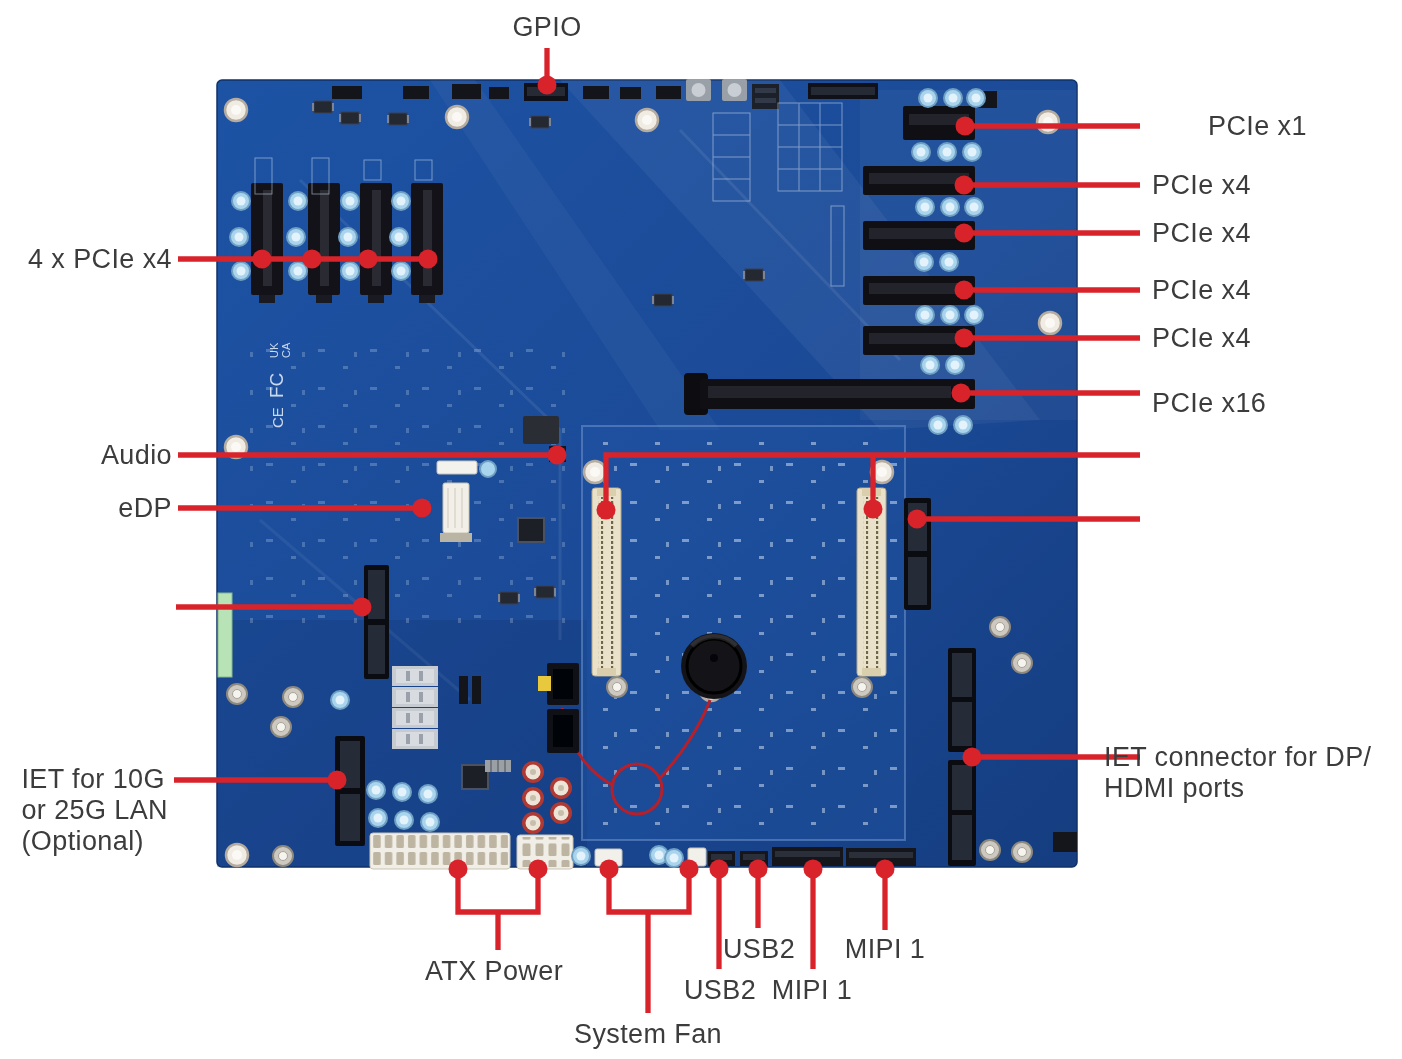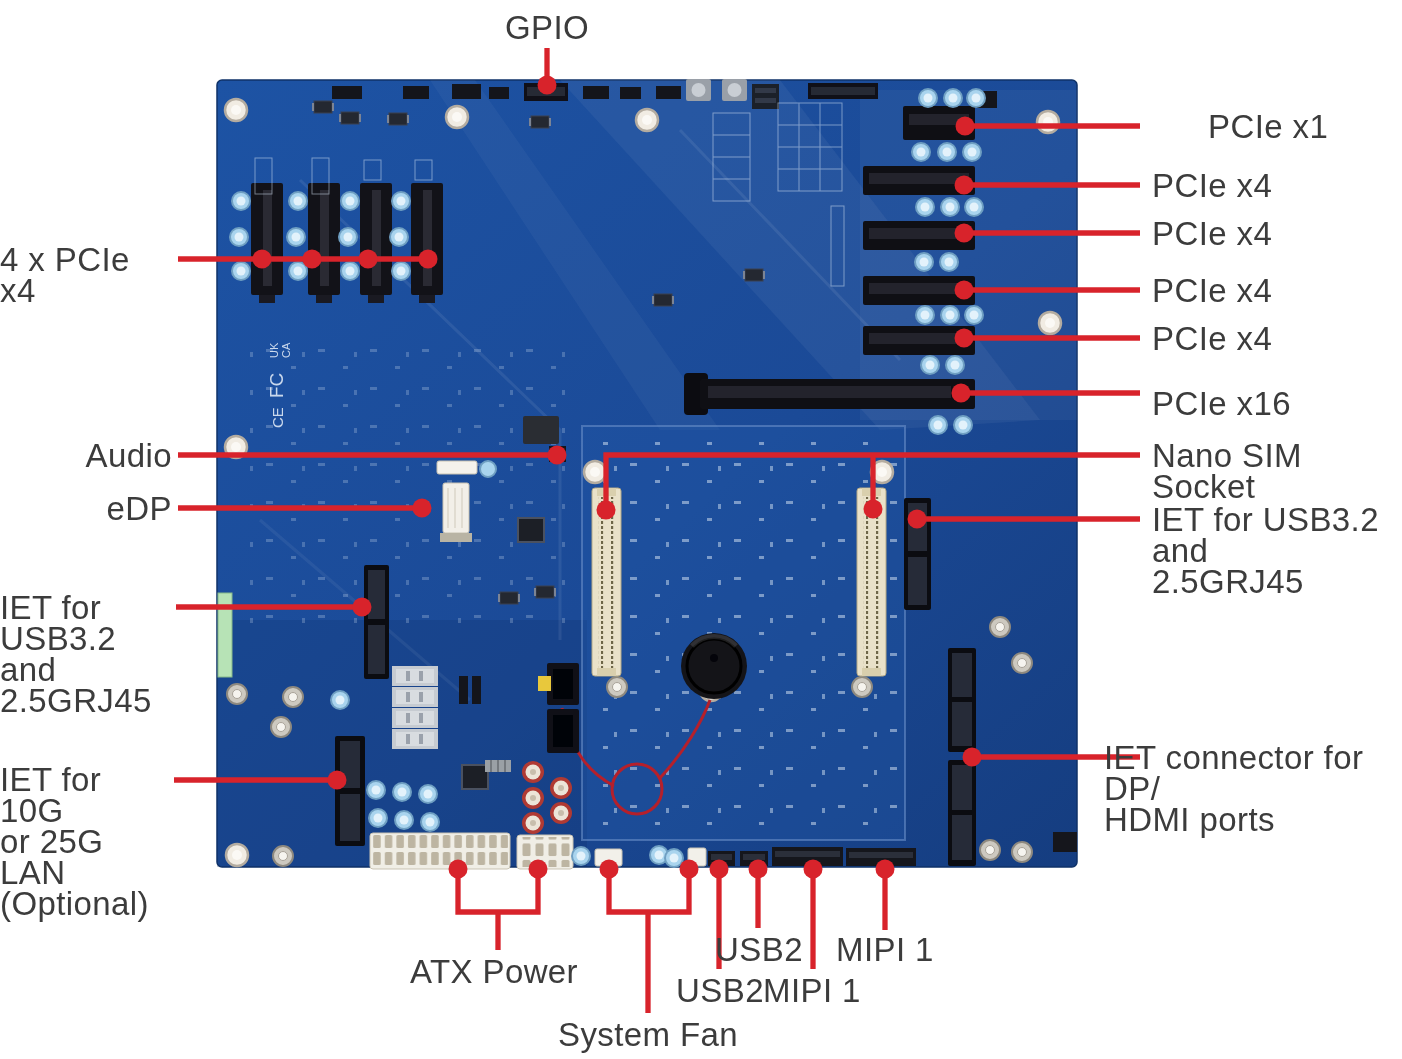--- a/index.html
+++ b/index.html
@@ -1,19 +1,19 @@
 <!DOCTYPE html>
 <html><head>
 <meta charset="utf-8">
 <style>
   html,body{margin:0;padding:0;background:#ffffff;}
   #stage{position:relative;width:1402px;height:1059px;background:#ffffff;overflow:hidden;
          font-family:"Liberation Sans", sans-serif;}
   #board-svg{position:absolute;left:0;top:0;}
-  .lbl{position:absolute;color:#3c3c3c;font-size:33px;font-weight:300;line-height:31px;
+  .lbl{position:absolute;color:#3c3c3c;font-size:27px;font-weight:300;line-height:31px;
        letter-spacing:.4px;white-space:pre-line;}
   .lbl.r{}
   .lbl.c{transform:translateX(-50%);text-align:center;}
 </style>
 </head>
 <body>
 
 <div id="stage">
 
 <svg id="board-svg" width="1402" height="1059" viewBox="0 0 1402 1059">
@@ -464,31 +464,26 @@
 </svg>
 
 <div class="lbl c" style="left:547px;top:12px">GPIO</div>
 
 <div class="lbl" style="left:1208px;top:111px">PCIe x1</div>
 <div class="lbl" style="left:1152px;top:170px">PCIe x4</div>
 <div class="lbl" style="left:1152px;top:218px">PCIe x4</div>
 <div class="lbl" style="left:1152px;top:275px">PCIe x4</div>
 <div class="lbl" style="left:1152px;top:323px">PCIe x4</div>
 <div class="lbl" style="left:1152px;top:388px">PCIe x16</div>
-<div class="lbl" style="left:1152px;top:440px">Nano SIM Socket</div>
-<div class="lbl" style="left:1152px;top:504px">IET for USB3.2 and
-2.5GRJ45</div>
 <div class="lbl" style="left:1104px;top:742px">IET connector for DP/
 HDMI ports</div>
 
 <div class="lbl r" style="right:1230px;top:244px">4 x PCIe x4</div>
 <div class="lbl r" style="right:1230px;top:440px">Audio</div>
 <div class="lbl r" style="right:1230px;top:493px">eDP</div>
-<div class="lbl r" style="right:1232px;top:592px">IET for USB3.2
-and 2.5GRJ45</div>
 <div class="lbl r" style="right:1234px;top:764px">IET for 10G
 or 25G LAN
 (Optional)</div>
 
 <div class="lbl c" style="left:494px;top:956px">ATX Power</div>
 <div class="lbl c" style="left:648px;top:1019px">System Fan</div>
 <div class="lbl c" style="left:759px;top:934px">USB2</div>
 <div class="lbl c" style="left:720px;top:975px">USB2</div>
 <div class="lbl c" style="left:812px;top:975px">MIPI 1</div>
 <div class="lbl c" style="left:885px;top:934px">MIPI 1</div>

